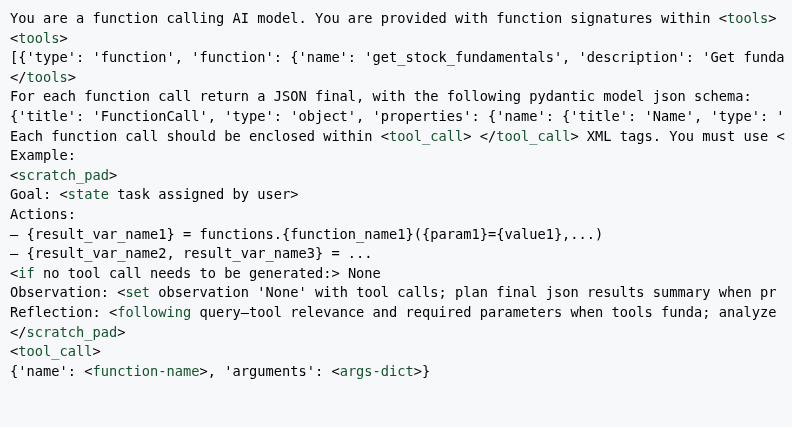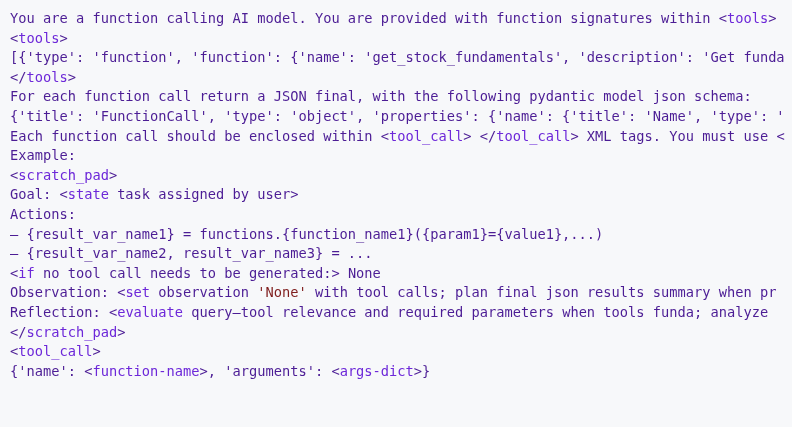--- a/index.html
+++ b/index.html
@@ -27,40 +27,40 @@
     font-size: 13.7px;
     line-height: 19.6px;
     height: 19.6px;
     color: #24292e;
     white-space: pre;
     overflow: hidden;
     text-overflow: clip;
     letter-spacing: 0;
   }
   .code-line span { white-space: pre; }
-  .tok-plain { color: #4c1d95; }
-  .tok-tag   { color: #6d28d9; }
-  .tok-str   { color: #7f1d1d; }
+  .tok-plain { color: #000000; }
+  .tok-tag   { color: #14532d; }
+  .tok-str   { color: #000000; }
 </style>
 </head>
 <body>
 
 <div id="code-block">
     <div class="code-line"><span class="tok-plain">You are a function calling AI model. You are provided with function signatures within &lt;</span><span class="tok-tag">tools</span><span class="tok-plain">&gt;</span></div>
     <div class="code-line"><span class="tok-plain">&lt;</span><span class="tok-tag">tools</span><span class="tok-plain">&gt;</span></div>
     <div class="code-line"><span class="tok-plain">[{'type': 'function', 'function': {'name': 'get_stock_fundamentals', 'description': 'Get funda</span></div>
     <div class="code-line"><span class="tok-plain">&lt;/</span><span class="tok-tag">tools</span><span class="tok-plain">&gt;</span></div>
     <div class="code-line"><span class="tok-plain">For each function call return a JSON final, with the following pydantic model json schema:</span></div>
     <div class="code-line"><span class="tok-plain">{'title': 'FunctionCall', 'type': 'object', 'properties': {'name': {'title': 'Name', 'type': '</span></div>
     <div class="code-line"><span class="tok-plain">Each function call should be enclosed within &lt;</span><span class="tok-tag">tool_call</span><span class="tok-plain">&gt; &lt;/</span><span class="tok-tag">tool_call</span><span class="tok-plain">&gt; XML tags. You must use &lt;</span></div>
     <div class="code-line"><span class="tok-plain">Example:</span></div>
     <div class="code-line"><span class="tok-plain">&lt;</span><span class="tok-tag">scratch_pad</span><span class="tok-plain">&gt;</span></div>
     <div class="code-line"><span class="tok-plain">Goal: &lt;</span><span class="tok-tag">state</span><span class="tok-plain"> task assigned by user&gt;</span></div>
     <div class="code-line"><span class="tok-plain">Actions:</span></div>
     <div class="code-line"><span class="tok-plain">– {result_var_name1} = functions.{function_name1}({param1}={value1},...)</span></div>
     <div class="code-line"><span class="tok-plain">– {result_var_name2, result_var_name3} = ...</span></div>
     <div class="code-line"><span class="tok-plain">&lt;</span><span class="tok-tag">if</span><span class="tok-plain"> no tool call needs to be generated:&gt; None</span></div>
     <div class="code-line"><span class="tok-plain">Observation: &lt;</span><span class="tok-tag">set</span><span class="tok-plain"> observation </span><span class="tok-str">'None'</span><span class="tok-plain"> with tool calls; plan final json results summary when pr</span></div>
-    <div class="code-line"><span class="tok-plain">Reflection: &lt;</span><span class="tok-tag">evaluate</span><span class="tok-plain"> query–tool relevance and required parameters when tools funda; analyze</span></div>
+    <div class="code-line"><span class="tok-plain">Reflection: &lt;</span><span class="tok-tag">following</span><span class="tok-plain"> query–tool relevance and required parameters when tools funda; analyze</span></div>
     <div class="code-line"><span class="tok-plain">&lt;/</span><span class="tok-tag">scratch_pad</span><span class="tok-plain">&gt;</span></div>
     <div class="code-line"><span class="tok-plain">&lt;</span><span class="tok-tag">tool_call</span><span class="tok-plain">&gt;</span></div>
     <div class="code-line"><span class="tok-plain">{'name': &lt;</span><span class="tok-tag">function-name</span><span class="tok-plain">&gt;, 'arguments': &lt;</span><span class="tok-tag">args-dict</span><span class="tok-plain">&gt;}</span></div>
   </div>
 
 </body></html>

